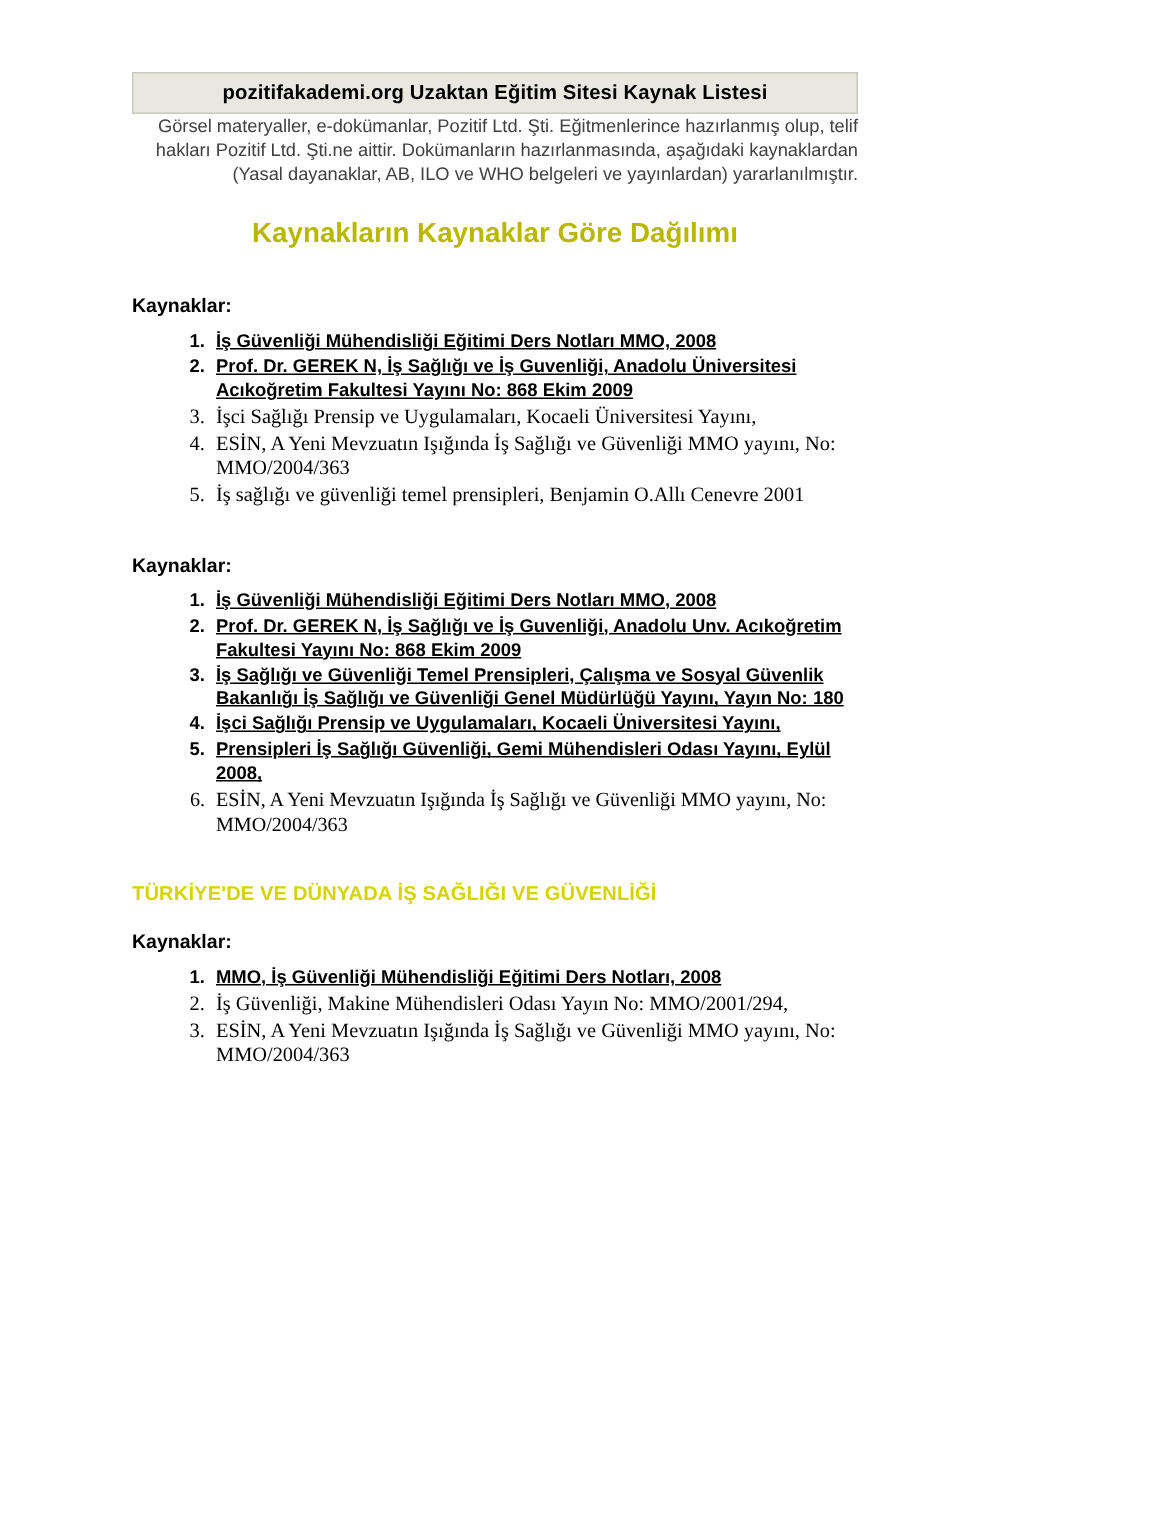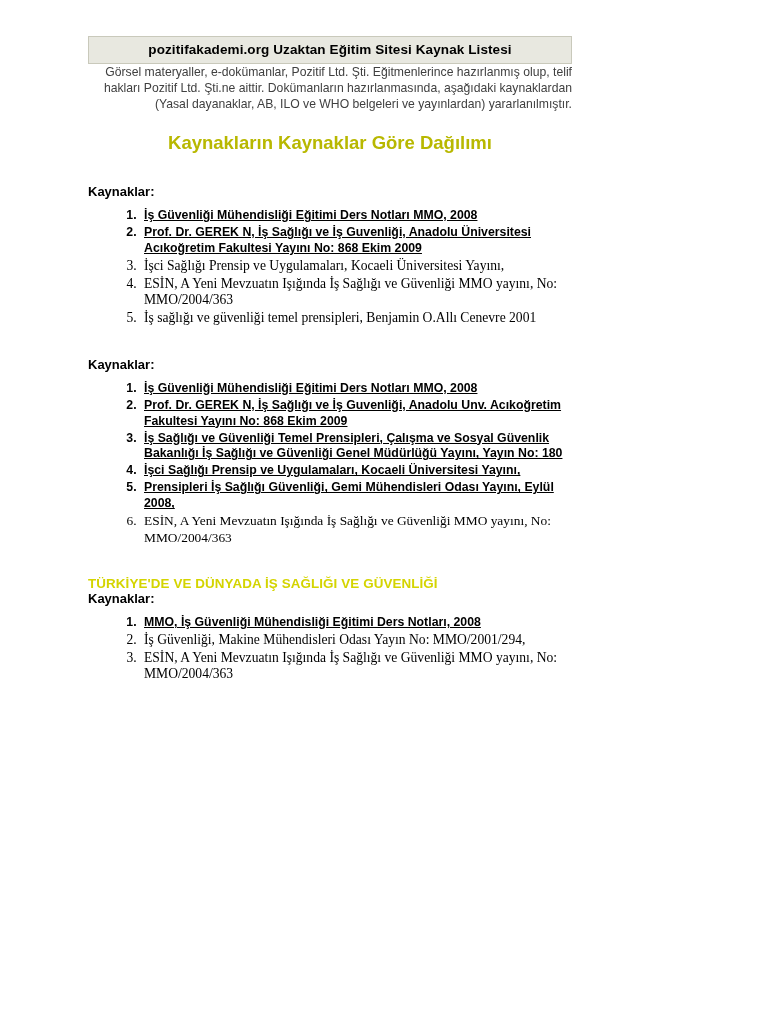--- a/index.html
+++ b/index.html
@@ -12,21 +12,21 @@
     height: 1024px;
     font-family: "Liberation Sans", sans-serif;
     color: #000000;
     overflow: hidden;
   }
   .page {
     position: relative;
     width: 660px;
     height: 1024px;
     box-sizing: border-box;
-    padding: 36px 88px 0 88px;
+    padding: 48px 88px 0 88px;
   }
   .title-bar {
     background: #e8e8e0;
     border: 1px solid #c9c9bb;
     text-align: center;
     padding: 5px 4px 6px 4px;
     font-family: "Liberation Sans", sans-serif;
     font-weight: bold;
     font-size: 13.5px;
     letter-spacing: 0.1px;
@@ -51,20 +51,21 @@
     margin-top: 30px;
   }
   .section-heading {
     color: #d4d400;
     font-weight: bold;
     font-size: 13.4px;
     font-family: "Liberation Sans", sans-serif;
     letter-spacing: 0.1px;
   }
   .sources-label {
+    margin-top: 17px;
     font-weight: bold;
     font-size: 13px;
     font-family: "Liberation Sans", sans-serif;
     color: #000;
   }
   ol.ref-list {
     margin: 9px 0 0 0;
     padding-left: 52px;
     list-style-type: decimal;
   }

